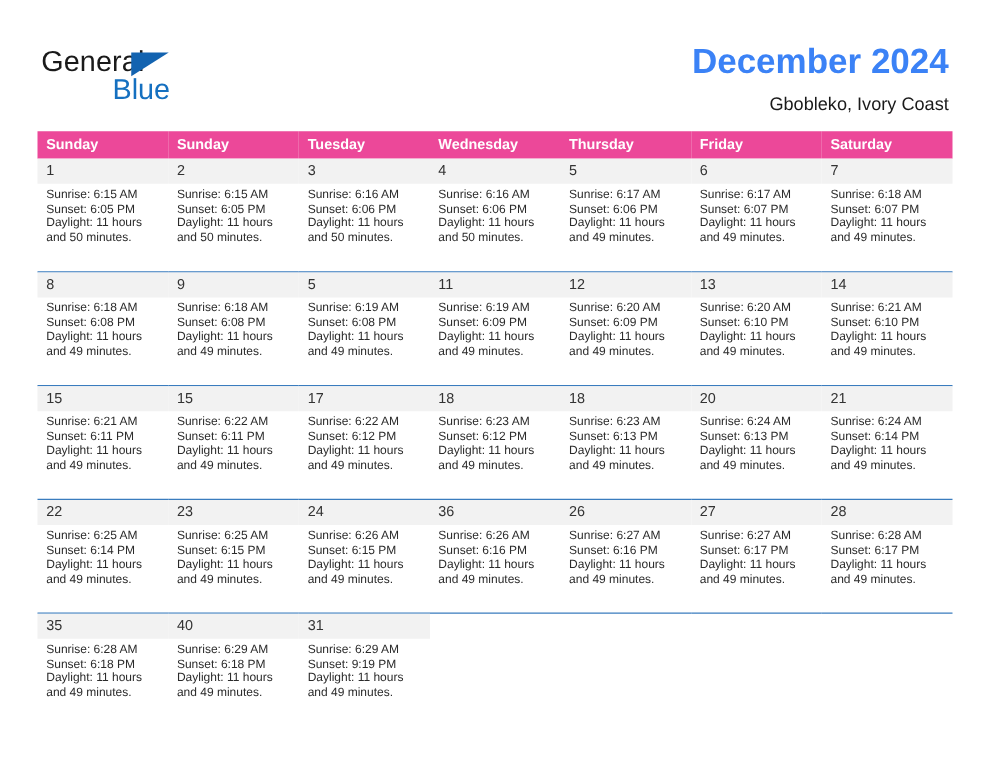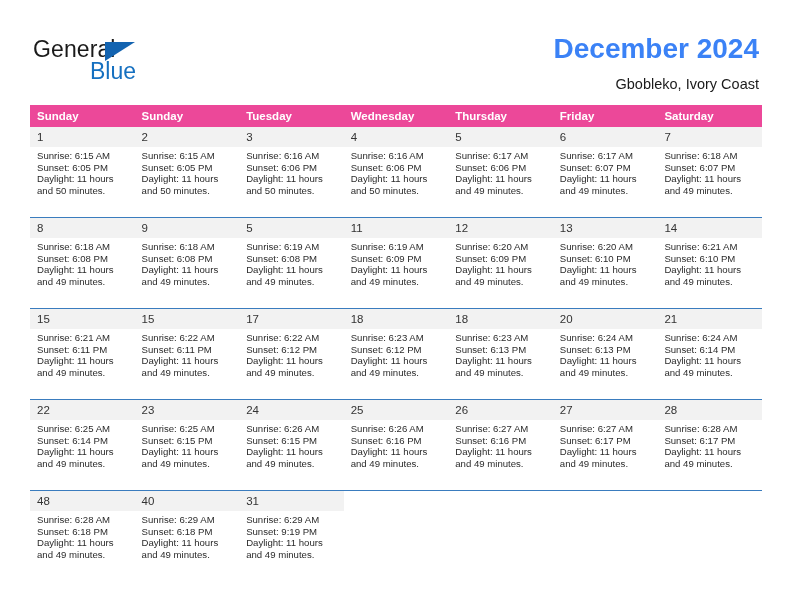--- a/index.html
+++ b/index.html
@@ -438,21 +438,21 @@
               <div class="daylines">
                 <div>Sunrise: 6:26 AM</div>
                 <div>Sunset: 6:15 PM</div>
                 <div>Daylight: 11 hours</div>
                 <div>and 49 minutes.</div>
               </div>
             </div>
           </td>
           <td class="daycell">
             <div class="daycell-inner">
-              <span class="daynum">25</span>
+              <span class="daynum">36</span>
               <div class="daylines">
                 <div>Sunrise: 6:26 AM</div>
                 <div>Sunset: 6:16 PM</div>
                 <div>Daylight: 11 hours</div>
                 <div>and 49 minutes.</div>
               </div>
             </div>
           </td>
           <td class="daycell">
             <div class="daycell-inner">
@@ -484,21 +484,21 @@
                 <div>Sunset: 6:17 PM</div>
                 <div>Daylight: 11 hours</div>
                 <div>and 49 minutes.</div>
               </div>
             </div>
           </td>
         </tr>
         <tr class="week-row">
           <td class="daycell">
             <div class="daycell-inner">
-              <span class="daynum">48</span>
+              <span class="daynum">35</span>
               <div class="daylines">
                 <div>Sunrise: 6:28 AM</div>
                 <div>Sunset: 6:18 PM</div>
                 <div>Daylight: 11 hours</div>
                 <div>and 49 minutes.</div>
               </div>
             </div>
           </td>
           <td class="daycell">
             <div class="daycell-inner">

